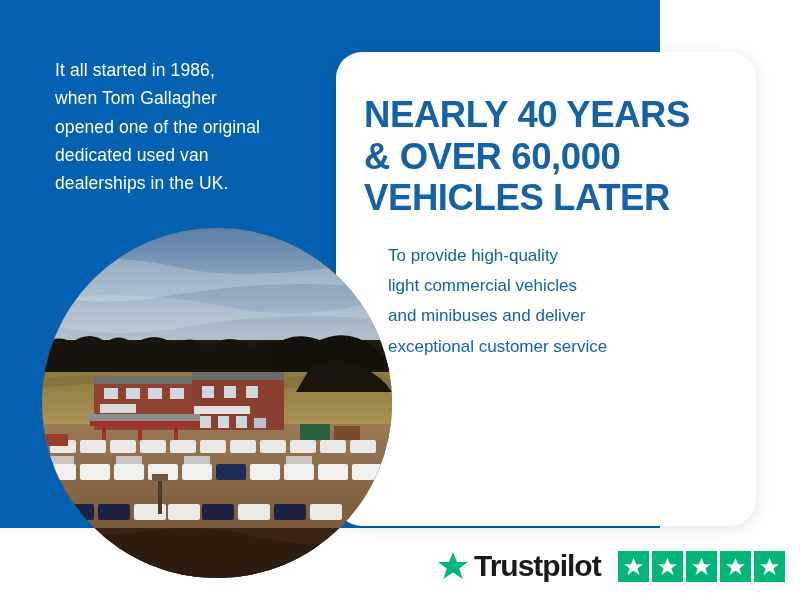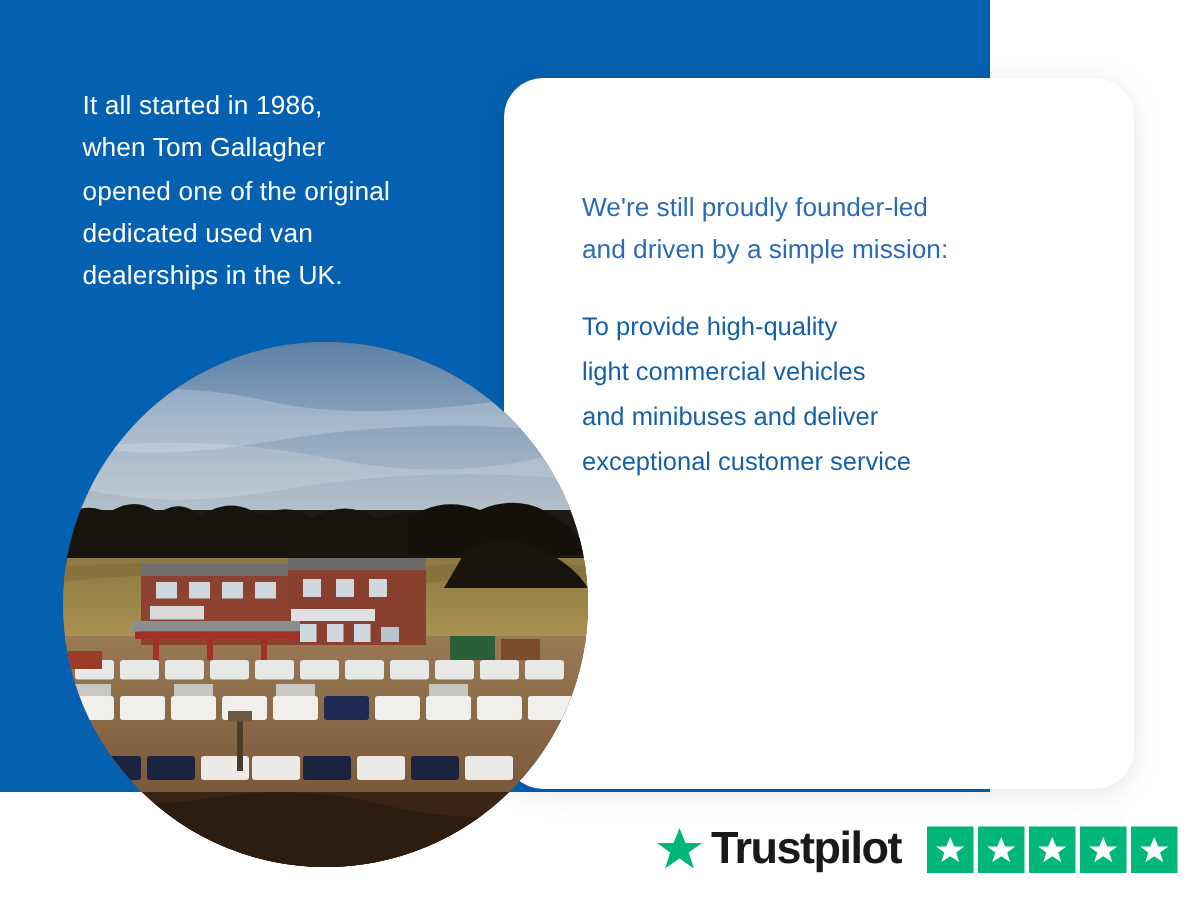--- a/index.html
+++ b/index.html
@@ -122,22 +122,23 @@
   <div class="footer-band"></div>
 
   <div class="intro-copy">It all started in 1986,
 when Tom Gallagher
 opened one of the original
 dedicated used van
 dealerships in the UK.</div>
 
   <div class="card">
     <div class="card-inner">
-      <div class="subcopy">We're still proudly founder-led
-and driven by a simple mission:</div>
+      <div class="headline">NEARLY 40 YEARS
+&amp; OVER 60,000
+VEHICLES LATER</div>
       <div class="mission">To provide high-quality
 light commercial vehicles
 and minibuses and deliver
 exceptional customer service</div>
     </div>
   </div>
 
   <div class="photo-circle">
     <svg viewBox="0 0 350 350" preserveAspectRatio="xMidYMid slice">
       <defs>

